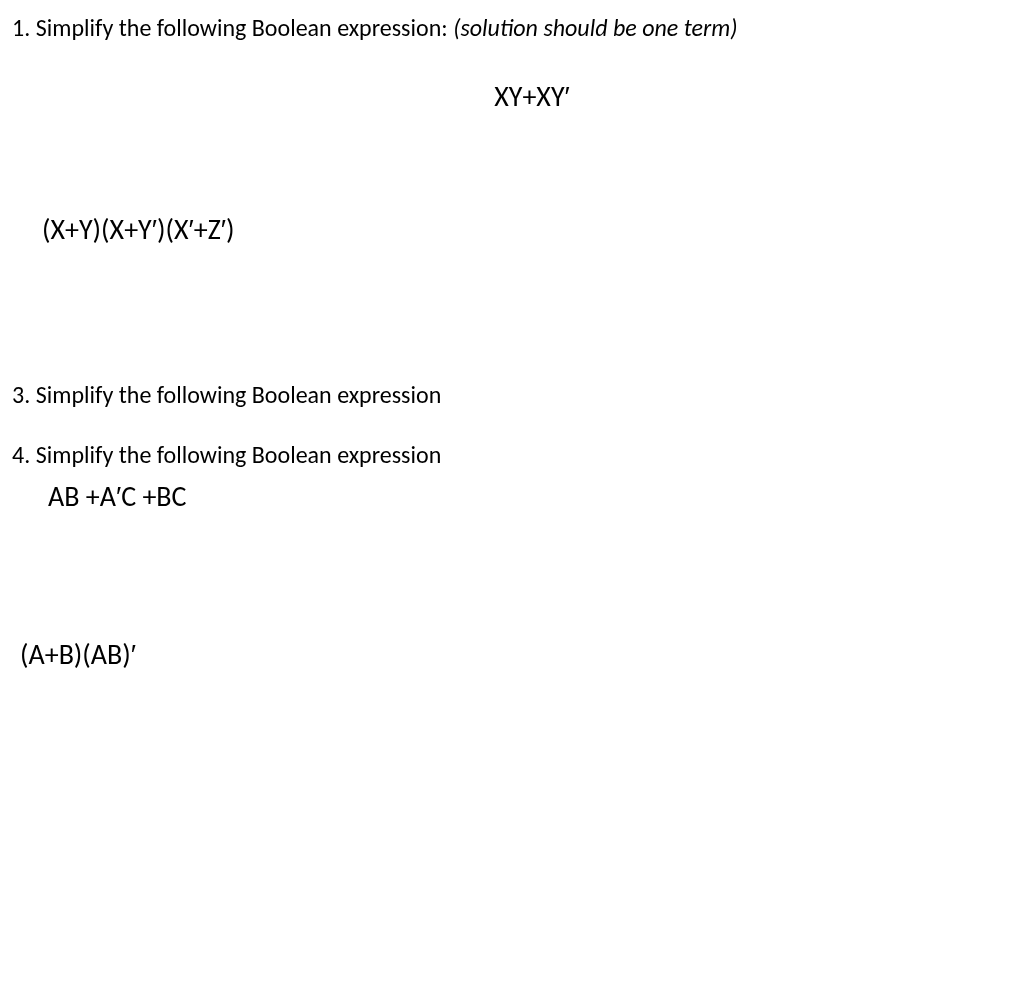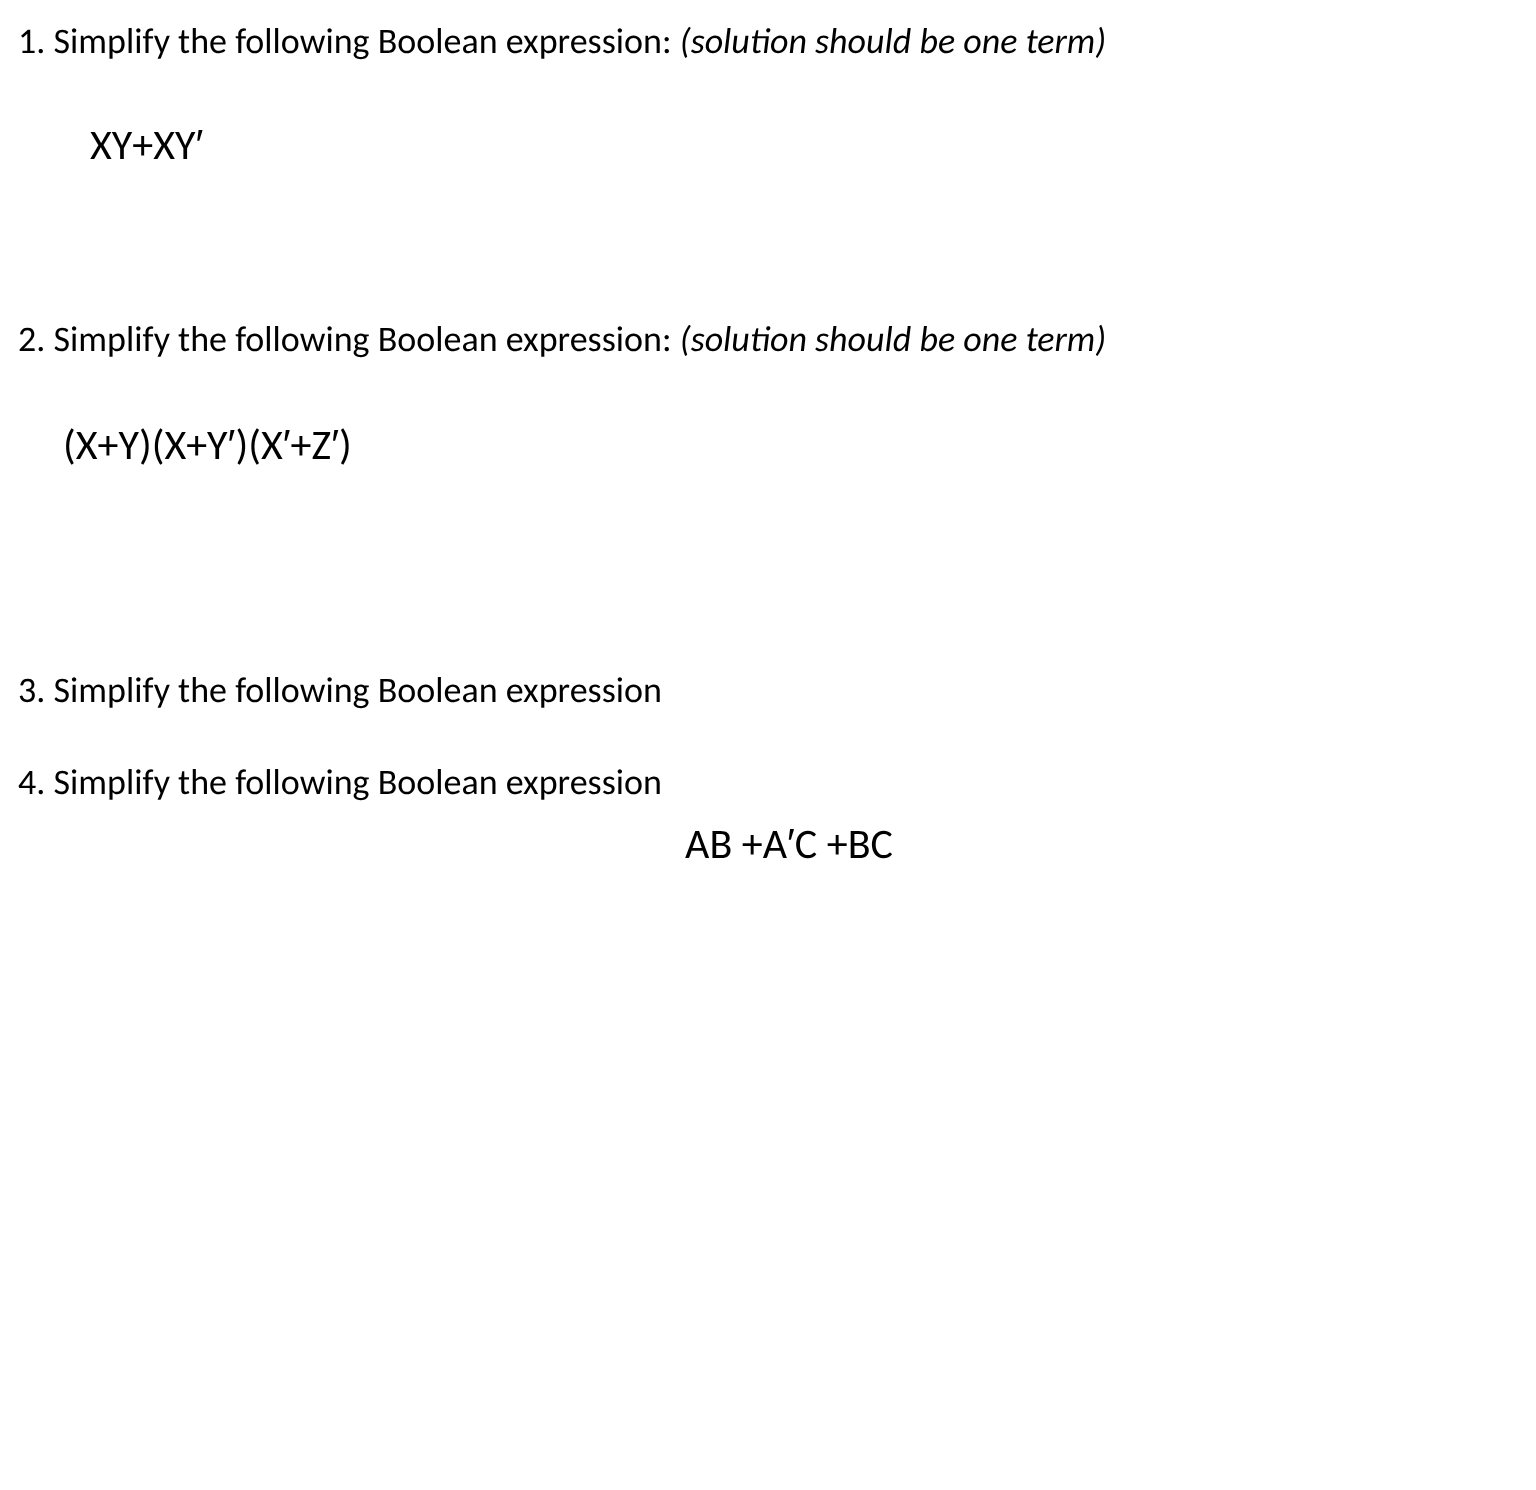--- a/index.html
+++ b/index.html
@@ -37,54 +37,49 @@
     .hint {
       font-style: italic;
     }
     .expression {
       font-size: 28px;
       line-height: 1.35;
     }
     .indent-1 {
       padding-left: 48px;
       margin-top: 34px;
+      text-align: center;
     }
     .indent-2 {
       padding-left: 30px;
       margin-top: 34px;
     }
     .indent-3 {
       padding-left: 36px;
     }
     .indent-4 {
       padding-left: 36px;
-      text-align: center;
     }
     .indent-5 {
       padding-left: 8px;
     }
   </style>
 </head>
 <body>
 
 <div class="question q1">
   <div class="prompt-line">
     <span>1.</span>
     <span>Simplify the following Boolean expression:</span>
     <span class="hint">(solution should be one term)</span>
   </div>
   <div class="expression indent-1">XY+XY′</div>
 </div>
 
 <div class="question q2">
-  <div class="prompt-line">
-    <span>2.</span>
-    <span>Simplify the following Boolean expression:</span>
-    <span class="hint">(solution should be one term)</span>
-  </div>
   <div class="expression indent-2">(X+Y)(X+Y′)(X′+Z′)</div>
 </div>
 
 <div class="question q3">
   <div class="prompt-line">
     <span>3.</span>
     <span>Simplify the following Boolean expression</span>
     <span class="hint"></span>
   </div>
 </div>
@@ -92,13 +87,14 @@
 <div class="question q4">
   <div class="prompt-line">
     <span>4.</span>
     <span>Simplify the following Boolean expression</span>
     <span class="hint"></span>
   </div>
   <div class="expression indent-4">AB +A′C +BC</div>
 </div>
 
 <div class="question q5">
+  <div class="expression indent-5">(A+B)(AB)′</div>
 </div>
 
 </body></html>

